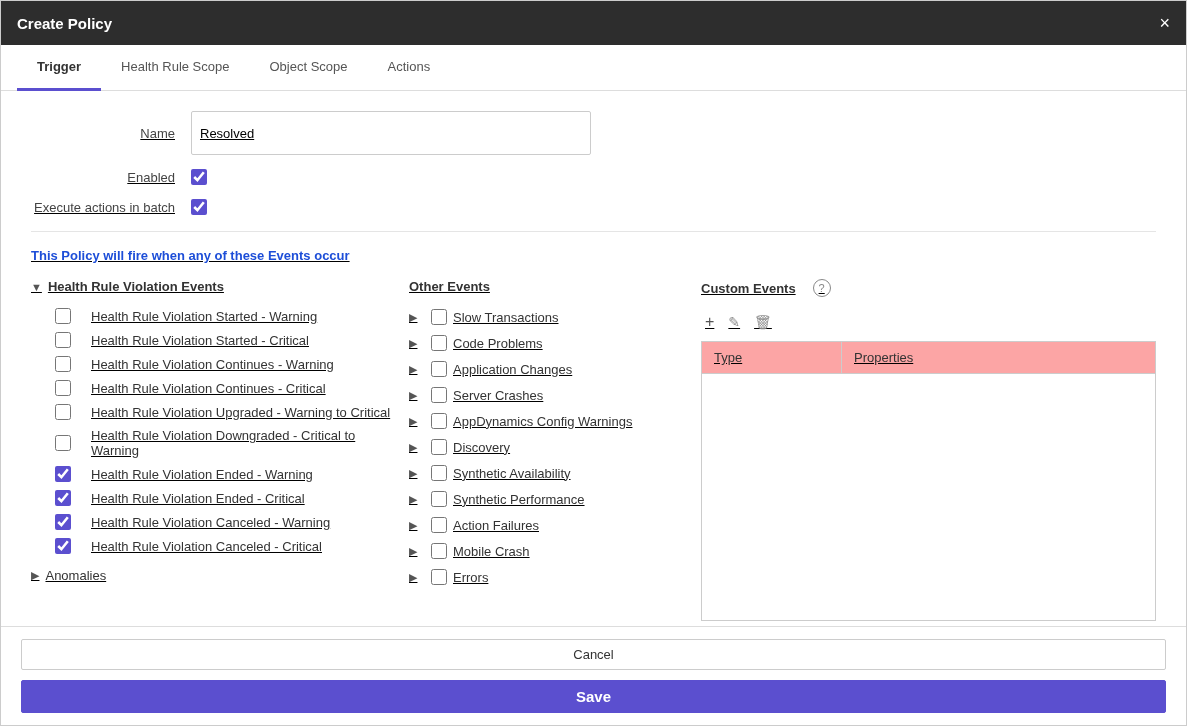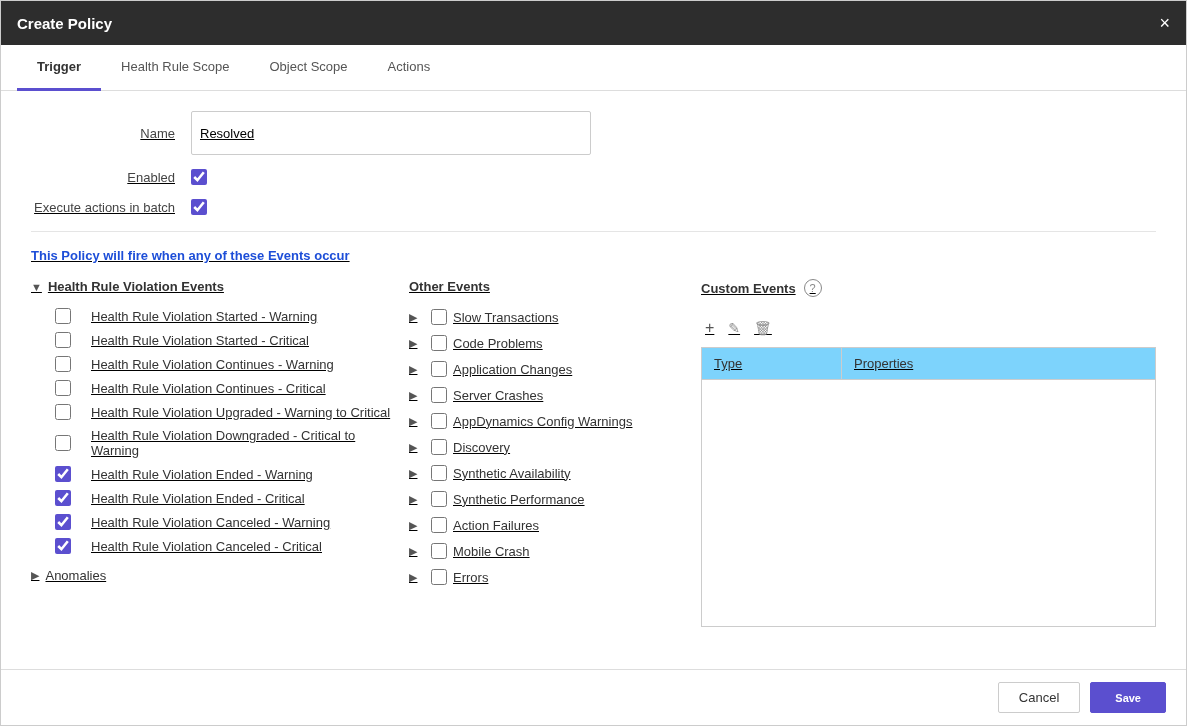--- a/index.html
+++ b/index.html
@@ -41,37 +41,37 @@
     .event-item { display: flex; align-items: center; gap: 20px; padding: 4px 0 4px 24px; font-size: 13px; color: #333; }
     .event-item .cb { flex-shrink: 0; }
 
     .other-event-item { display: flex; align-items: center; gap: 6px; padding: 5px 0; font-size: 13px; color: #333; cursor: pointer; }
     .expand-arrow { color: #555; font-size: 11px; width: 16px; }
     .other-cb { width: 16px; height: 16px; accent-color: #5b4fcf; cursor: pointer; flex-shrink: 0; }
 
     .anomalies-header { display: flex; align-items: center; gap: 6px; font-size: 13px; color: #333; cursor: pointer; margin-top: 6px; padding: 4px 0; }
 
     
-    .custom-header { display: flex; align-items: center; gap: 8px; margin-bottom: 20px; }
+    .custom-header { display: flex; align-items: center; gap: 17px; margin-bottom: 14px; }
     .custom-title { font-weight: bold; font-size: 13px; color: #333; }
     .help-icon { width: 18px; height: 18px; border-radius: 50%; border: 1px solid #888; display: flex; align-items: center; justify-content: center; font-size: 11px; color: #888; cursor: pointer; }
 
     .custom-toolbar { display: flex; gap: 6px; margin-bottom: 8px; }
     .icon-btn { background: none; border: none; cursor: pointer; color: #555; font-size: 16px; padding: 2px 4px; }
 
     .custom-table { border: 1px solid #ccc; width: 100%; min-height: 280px; }
-    .custom-table-header { display: flex; background: #7dd3fc; border-bottom: 1px solid #ccc; }
+    .custom-table-header { display: flex; background: #fca5a5; border-bottom: 1px solid #ccc; }
     .custom-table-header .th { padding: 8px 12px; font-size: 13px; color: #333; font-weight: normal; border-right: 1px solid #ccc; }
     .custom-table-header .th:last-child { border-right: none; flex: 1; }
     .th-type { width: 140px; }
     .custom-table-body { display: flex; align-items: center; justify-content: center; height: 220px; color: #888; font-size: 13px; }
 
-    .modal-footer { border-top: 1px solid #ddd; padding: 12px 20px; display: flex; justify-content: flex-end; gap: 10px; flex-shrink: 0; }
+    .modal-footer { border-top: 1px solid #ddd; padding: 12px 20px; display: flex; justify-content: flex-end; gap: 10px; flex-shrink: 0; flex-direction: column; }
     .btn-cancel { background: #fff; border: 1px solid #ccc; padding: 7px 20px; font-size: 13px; cursor: pointer; border-radius: 2px; color: #333; }
-    .btn-save { background: #5b4fcf; border: 1px solid #5b4fcf; color: #fff; padding: 7px 24px; font-size: 11px; cursor: pointer; border-radius: 2px; font-weight: bold; }
+    .btn-save { background: #5b4fcf; border: 1px solid #5b4fcf; color: #fff; padding: 7px 24px; font-size: 15px; cursor: pointer; border-radius: 2px; font-weight: bold; }
 
     .divider { border: none; border-top: 1px solid #e5e5e5; margin: 16px 0; }
   </style>
 </head>
 <body>
 
 <div class="modal">
 
   <div class="modal-header">
     <span class="modal-title">Create Policy</span>

